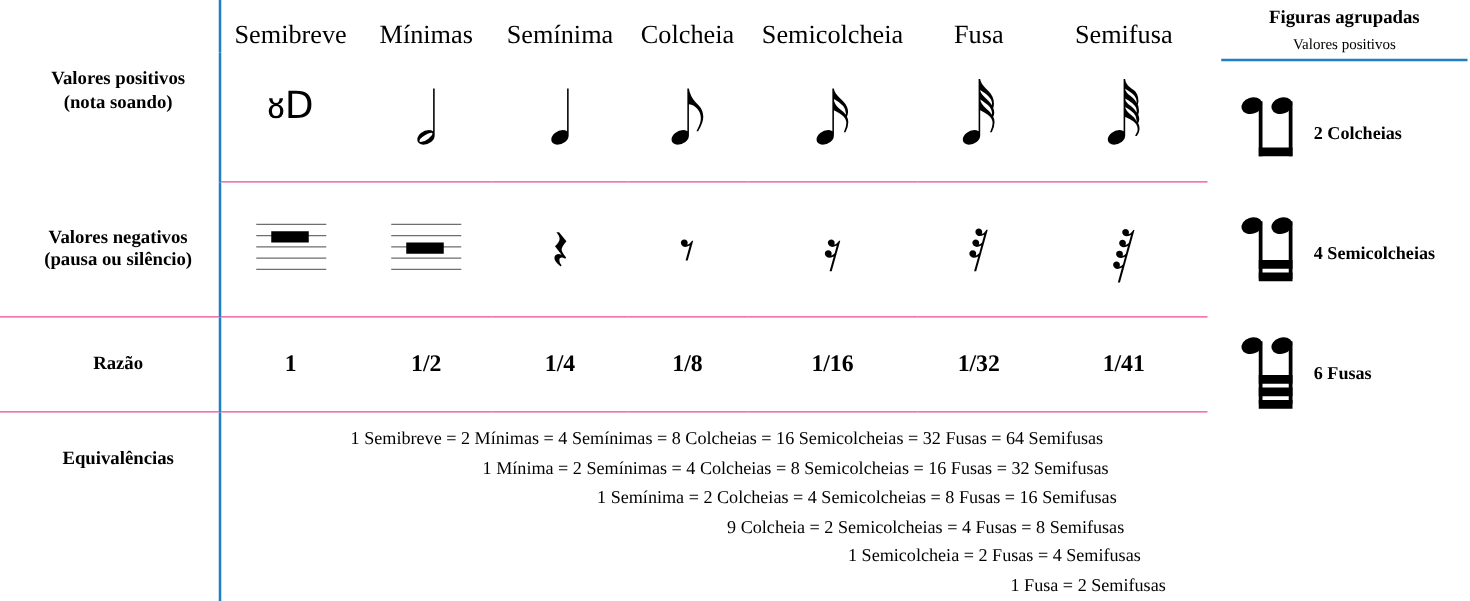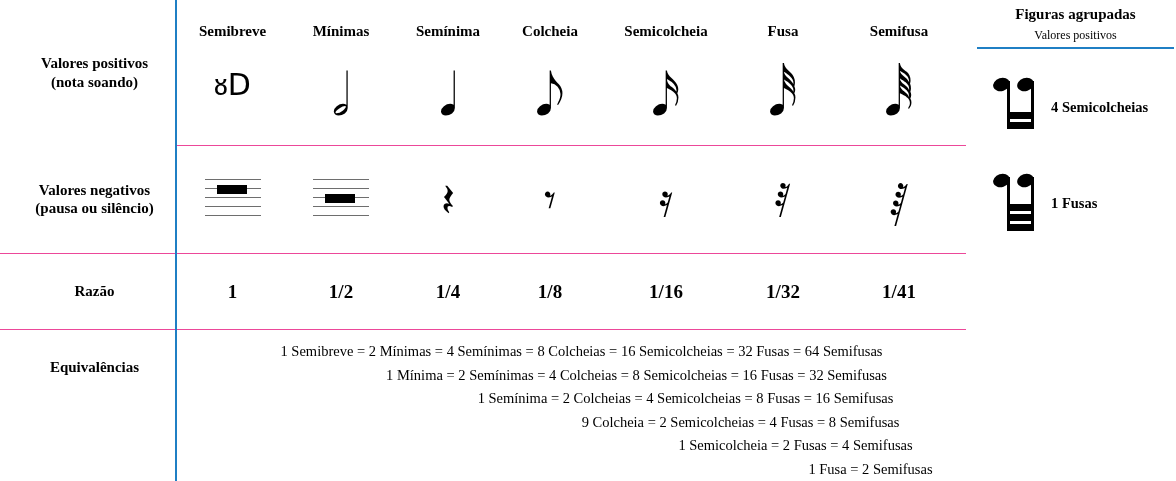--- a/index.html
+++ b/index.html
@@ -41,22 +41,22 @@
   .rowlabel {
     text-align: left;
     padding-left: 14px !important;
     font-weight: bold;
     font-size: 15px;
     line-height: 1.25;
     width: 176px;
     border-right: 2px solid #1f7fc4;
   }
   .colhead {
-    font-weight: bold;
-    font-size: 15px;
+    font-weight: normal;
+    font-size: 21px;
     vertical-align: bottom !important;
     padding-bottom: 2px !important;
   }
   .ratio {
     font-weight: bold;
     font-size: 19px;
   }
 
   
   .glyph {
@@ -311,20 +311,30 @@
       </td>
     </tr>
   </tbody>
     </table>
 
   <div id="right-panel">
     <div id="right-title">Figuras agrupadas</div>
     <div id="right-sub">Valores positivos</div>
     <div id="right-rule"></div>
 
+    <div class="group-row">
+      <span class="beamfig">
+        <span class="head h1"></span>
+          <span class="head h2"></span>
+        <span class="stem s1" style="height:44px"></span>
+        <span class="stem s2" style="height:44px"></span>
+        <span class="beam" style="top:40px"></span>
+      </span>
+      <span class="group-label">2 Colcheias</span>
+    </div>
 
     <div class="group-row">
       <span class="beamfig">
         <span class="head h1"></span>
           <span class="head h2"></span>
         <span class="stem s1" style="height:46px"></span>
         <span class="stem s2" style="height:46px"></span>
         <span class="beam" style="top:34px"></span>
         <span class="beam" style="top:44px"></span>
       </span>
@@ -334,18 +344,18 @@
     <div class="group-row">
       <span class="beamfig">
         <span class="head h1"></span>
           <span class="head h2"></span>
         <span class="stem s1" style="height:50px"></span>
         <span class="stem s2" style="height:50px"></span>
         <span class="beam" style="top:30px"></span>
         <span class="beam" style="top:40px"></span>
         <span class="beam" style="top:50px"></span>
       </span>
-      <span class="group-label">1 Fusas</span>
+      <span class="group-label">6 Fusas</span>
     </div>
 
   </div>
 
 </div>
 
 </body></html>

